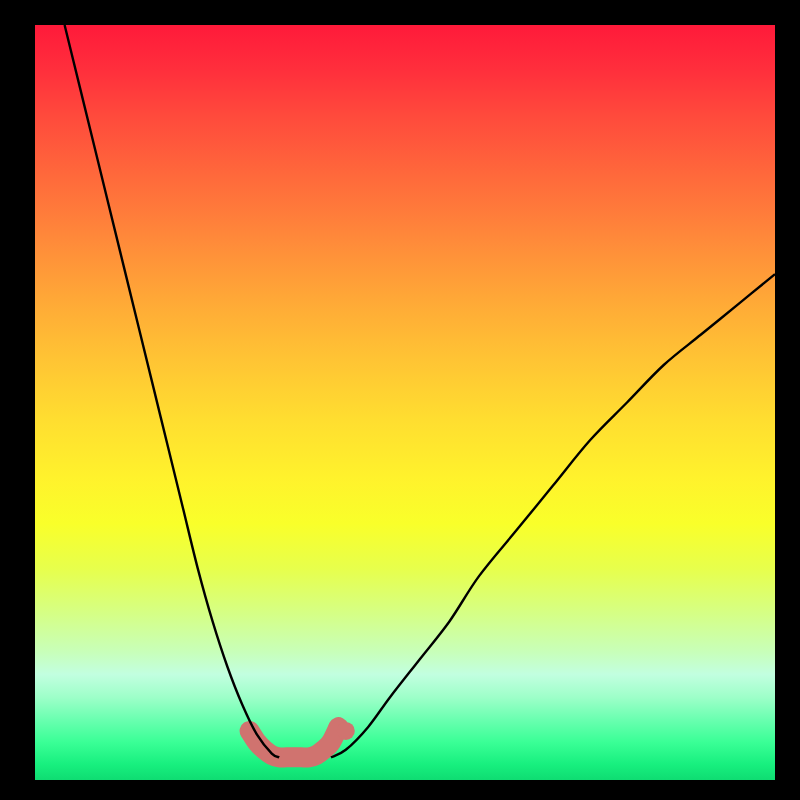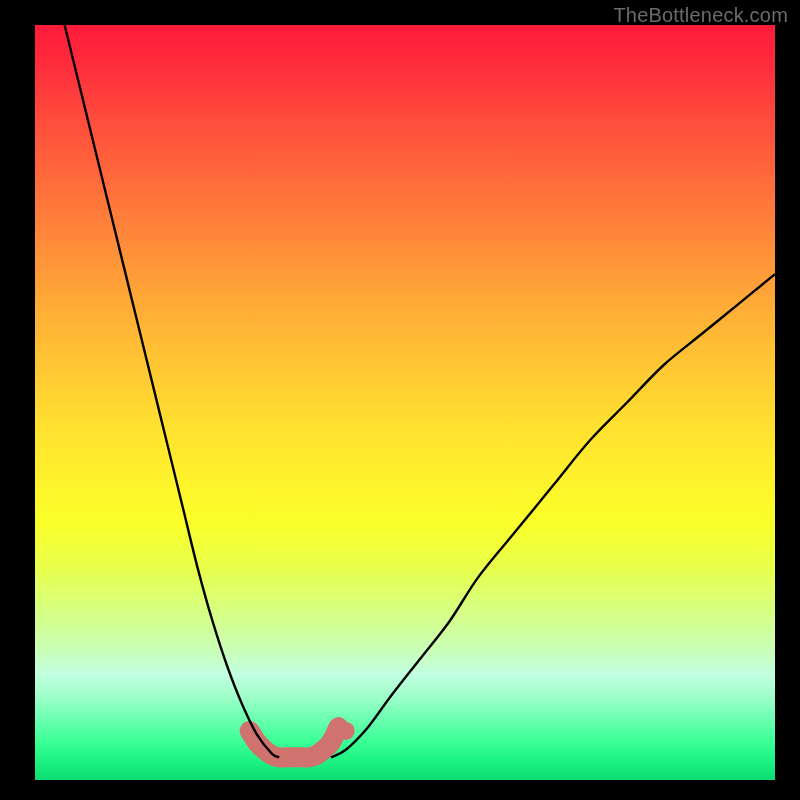--- a/index.html
+++ b/index.html
@@ -63,21 +63,20 @@
     top: 0;
     width: 740px;
     height: 755px;
     overflow: visible;
   }
 </style>
 </head>
 <body>
 
 <div class="frame">
-  <div class="watermark">TheBottleneck.com</div>
   <div class="plot">
     <svg class="curve" viewBox="0 0 740 755" preserveAspectRatio="none">
       <g>
         <path id="band-path" fill="none" stroke="#d0736f" stroke-width="20" stroke-linecap="round" stroke-linejoin="round" d="M 214.6 705.925 C 215.83333333333331 707.8125, 219.53333333333333 714.1041666666666, 222 717.25 C 224.46666666666667 720.3958333333334, 226.93333333333334 722.6608333333332, 229.4 724.8 C 231.86666666666667 726.9391666666667, 234.33333333333334 728.8266666666667, 236.8 730.085 C 239.26666666666668 731.3433333333334, 241.73333333333335 731.9725000000001, 244.20000000000002 732.35 C 246.66666666666669 732.7275, 249.13333333333335 732.35, 251.60000000000002 732.35 C 254.0666666666667 732.35, 256.53333333333336 732.35, 259 732.35 C 261.46666666666664 732.35, 263.9333333333333 732.35, 266.4 732.35 C 268.8666666666667 732.35, 271.33333333333337 732.7275, 273.8 732.35 C 276.26666666666665 731.9725000000001, 278.73333333333335 731.3433333333334, 281.2 730.085 C 283.66666666666663 728.8266666666667, 286.1333333333333 726.9391666666667, 288.6 724.8 C 291.0666666666667 722.6608333333332, 293.53333333333336 721.025, 296 717.25 C 298.46666666666664 713.475, 302.16666666666663 704.6666666666666, 303.4 702.15"></path>
       </g>
       <g>
         <path id="left-path" fill="none" stroke="#000000" stroke-width="2.4" d="M 29.6 0 C 32.06666666666667 10.066666666666663, 39.46666666666667 40.26666666666664, 44.4 60.39999999999998 C 49.33333333333333 80.53333333333332, 54.266666666666666 100.66666666666673, 59.2 120.80000000000007 C 64.13333333333334 140.93333333333342, 69.06666666666666 161.06666666666675, 74 181.20000000000005 C 78.93333333333334 201.33333333333334, 83.86666666666666 221.46666666666658, 88.8 241.5999999999999 C 93.73333333333333 261.73333333333323, 98.66666666666667 281.8666666666667, 103.60000000000001 302 C 108.53333333333335 322.1333333333333, 113.46666666666667 342.26666666666665, 118.4 362.4 C 123.33333333333334 382.5333333333333, 128.26666666666665 402.6666666666667, 133.2 422.8 C 138.13333333333333 442.93333333333334, 143.06666666666666 463.06666666666666, 148 483.2 C 152.93333333333334 503.3333333333333, 157.86666666666667 524.7249999999999, 162.8 543.5999999999999 C 167.73333333333335 562.4749999999999, 172.66666666666666 580.0916666666667, 177.6 596.45 C 182.53333333333333 612.8083333333334, 187.46666666666667 627.9083333333333, 192.4 641.75 C 197.33333333333334 655.5916666666667, 202.26666666666668 668.175, 207.20000000000002 679.5 C 212.13333333333335 690.825, 217.06666666666666 701.5208333333334, 222 709.7 C 226.93333333333334 717.8791666666667, 233.10000000000002 724.8000000000001, 236.8 728.575 C 240.5 732.35, 242.9666666666667 731.7208333333333, 244.20000000000002 732.35"></path>
       </g>
       <g>
         <path id="right-path" fill="none" stroke="#000000" stroke-width="2.4" d="M 296 732.35 C 298.4666666666667 731.0916666666667, 304.6333333333333 729.8333333333333, 310.8 724.8 C 316.9666666666667 719.7666666666667, 325.6 710.9583333333333, 333 702.15 C 340.4 693.3416666666667, 346.56666666666666 683.2750000000001, 355.2 671.95 C 363.8333333333333 660.625, 374.93333333333334 646.7833333333334, 384.8 634.2 C 394.6666666666667 621.6166666666667, 404.53333333333336 610.2916666666667, 414.40000000000003 596.45 C 424.2666666666667 582.6083333333333, 432.9 566.25, 444 551.15 C 455.1 536.05, 468.6666666666667 520.95, 481 505.85 C 493.3333333333333 490.75, 505.6666666666667 475.65000000000003, 518 460.55 C 530.3333333333334 445.45, 542.6666666666666 429.0916666666667, 555 415.25 C 567.3333333333334 401.4083333333333, 579.6666666666666 390.08333333333337, 592 377.5 C 604.3333333333334 364.91666666666663, 616.6666666666666 351.07499999999993, 629 339.74999999999994 C 641.3333333333334 328.42499999999995, 653.6666666666666 319.6166666666667, 666 309.55 C 678.3333333333334 299.48333333333335, 690.6666666666666 289.4166666666667, 703 279.35 C 715.3333333333334 269.28333333333336, 733.8333333333334 254.1833333333333, 740 249.14999999999998"></path>

